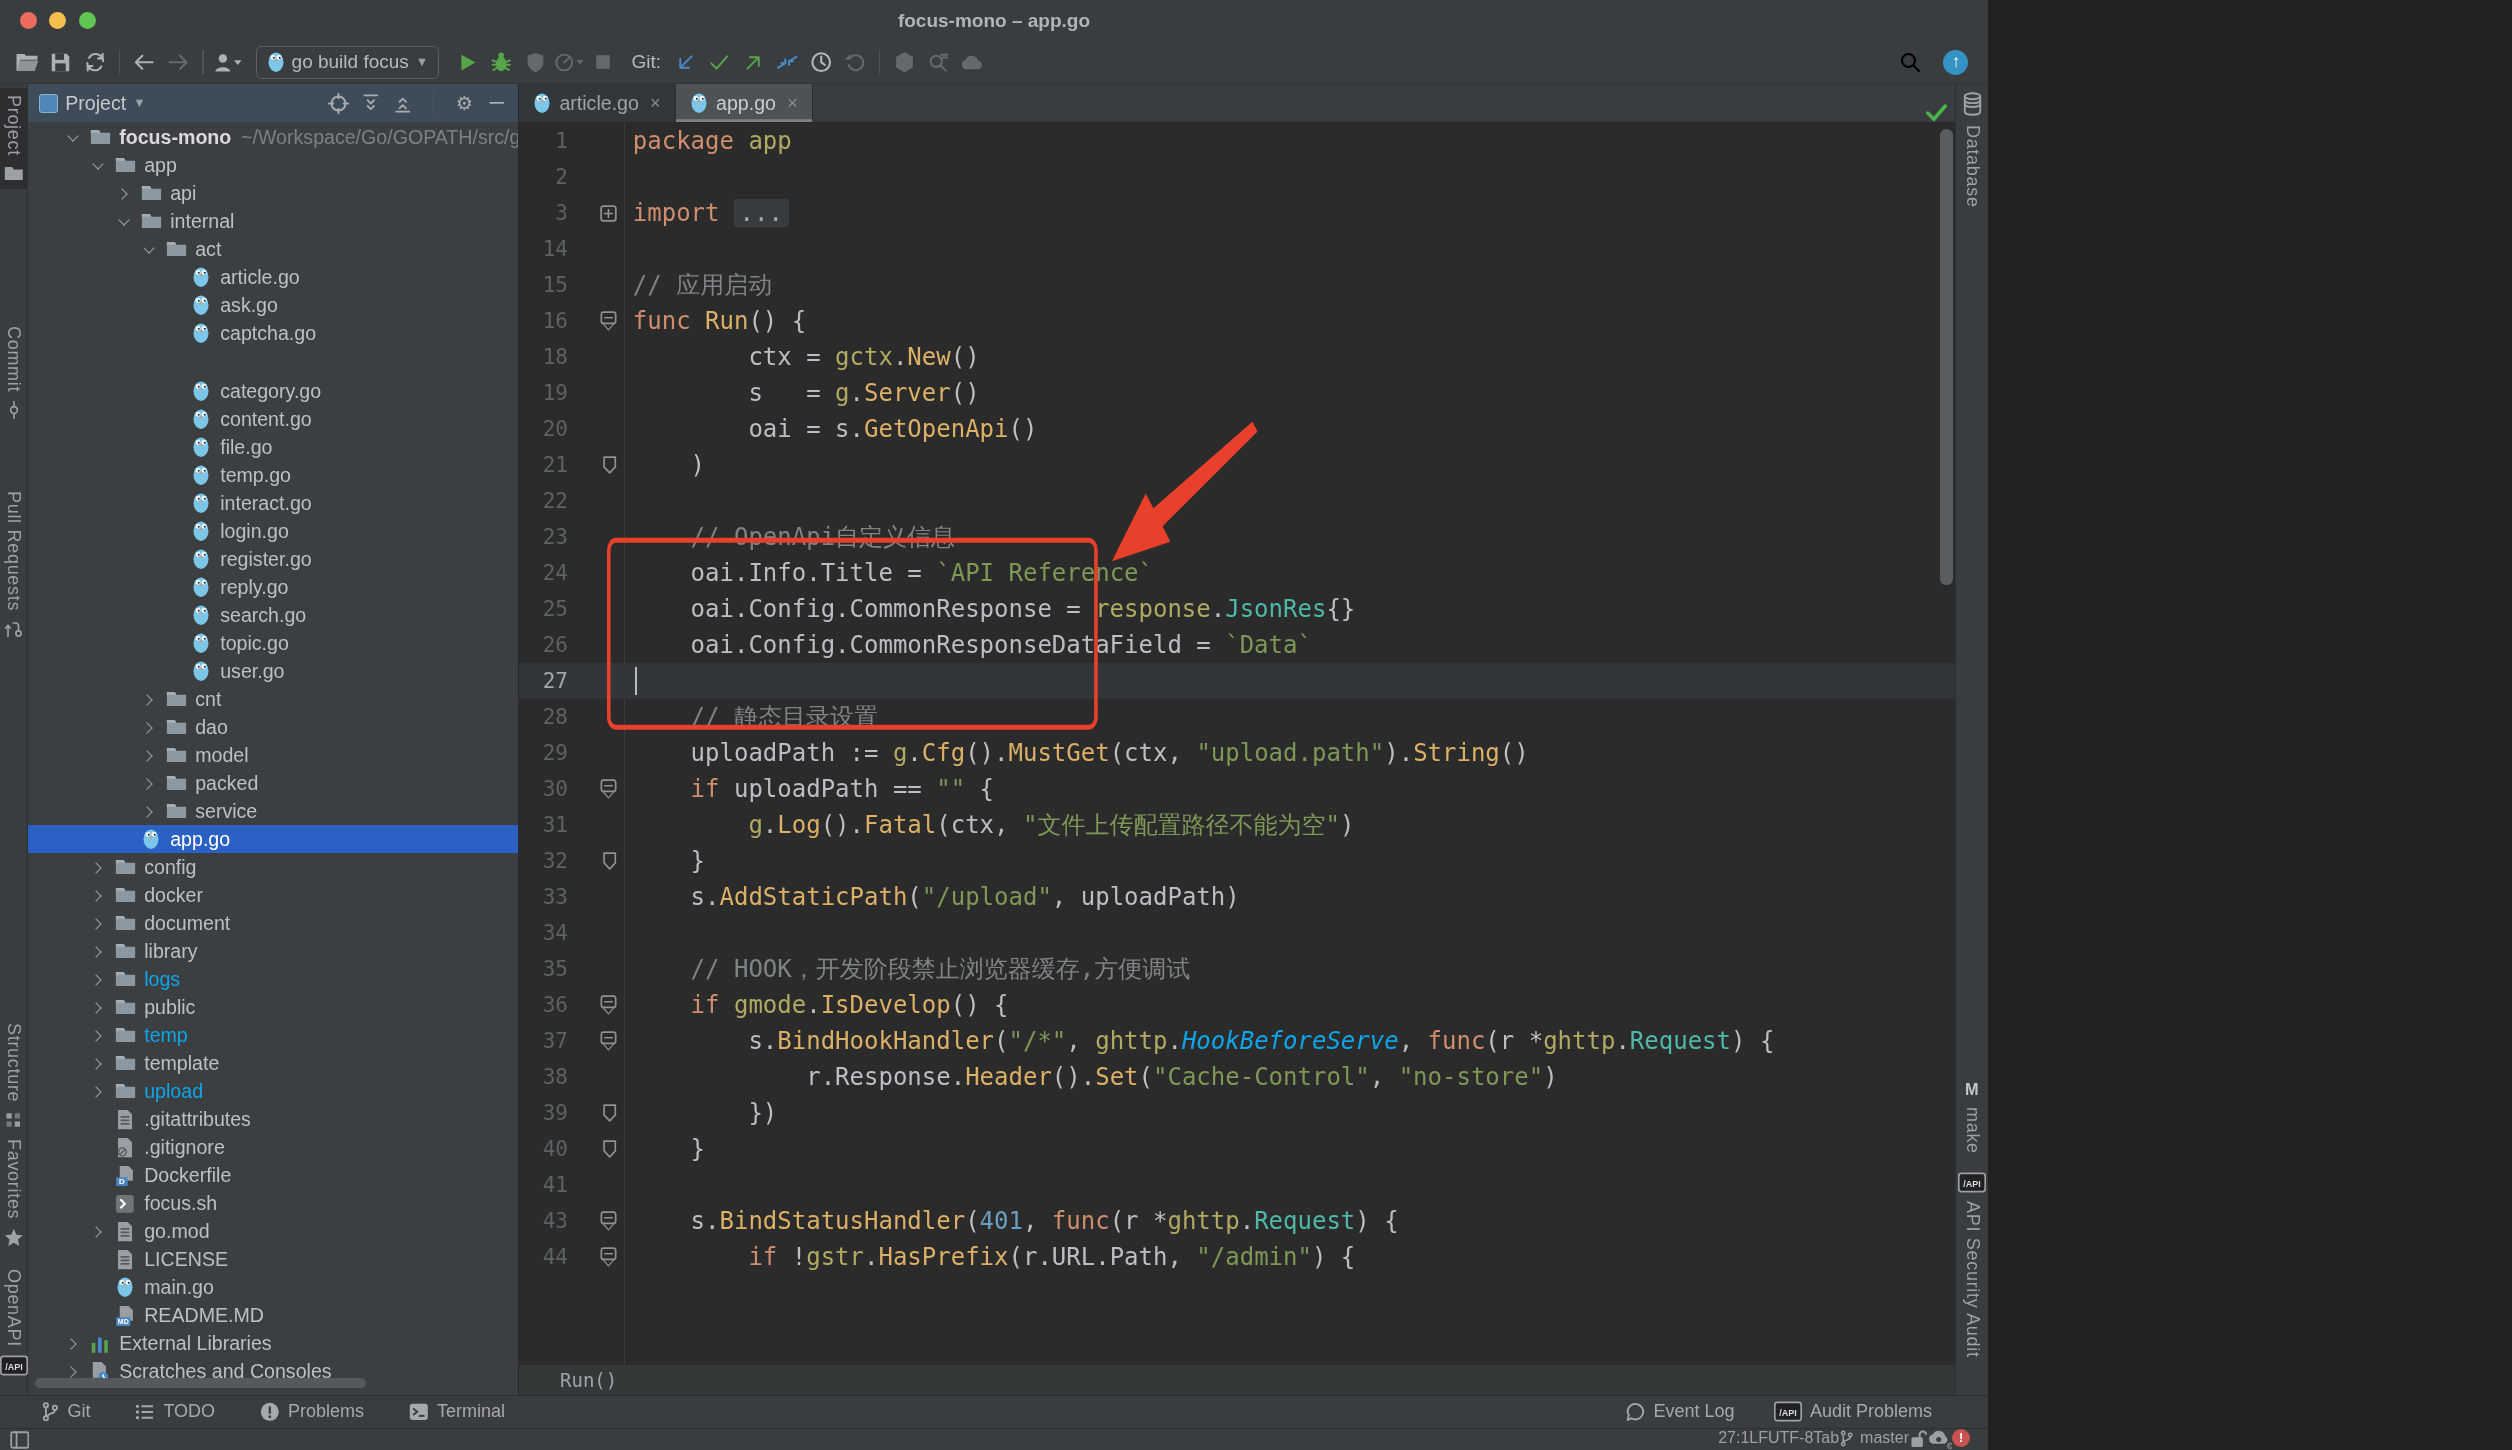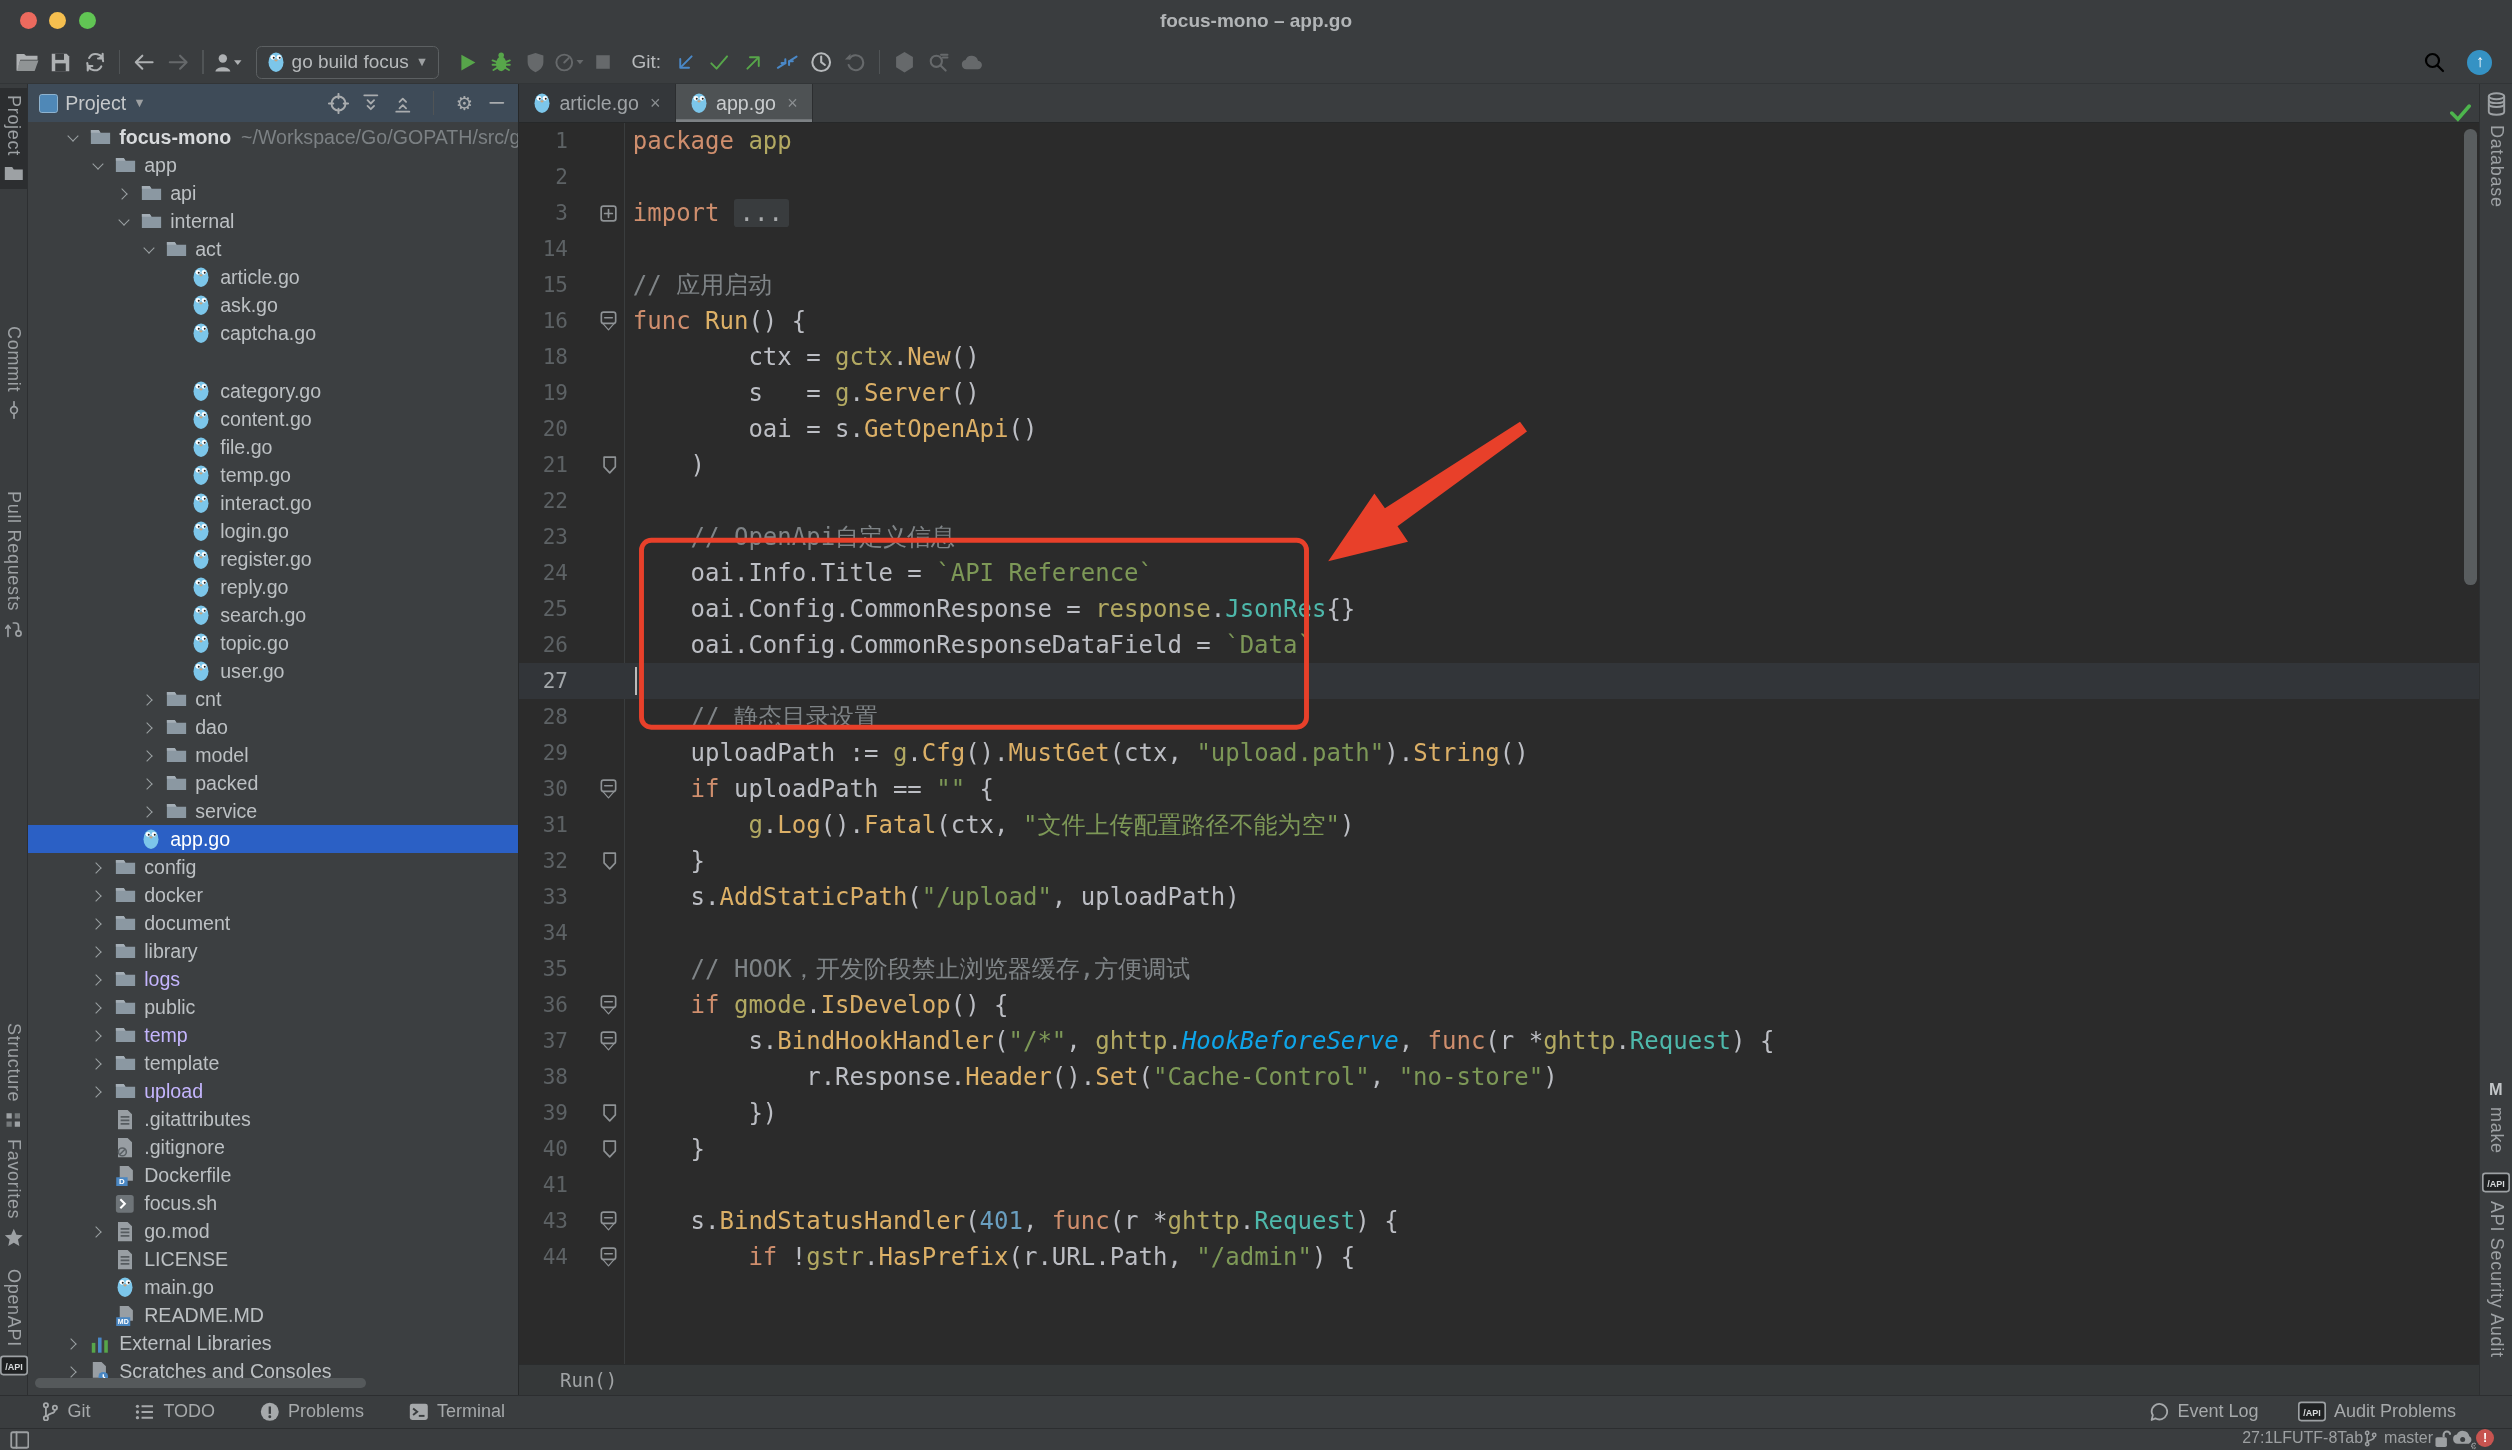--- a/index.html
+++ b/index.html
@@ -1,17 +1,17 @@
 <!DOCTYPE html>
 <html style="font-size:11.2px"><head>
 <meta charset="utf-8">
 <style>
   html,body{margin:0;padding:0;background:#222;}
   body{width:2512px;height:1451px;overflow:hidden;font-family:"Liberation Sans",sans-serif;-webkit-font-smoothing:antialiased;}
-  .app{width:2512px;height:1451px;display:flex;flex-direction:column;background:#2b2b2b;}
+  .app{width:1988px;height:1451px;display:flex;flex-direction:column;background:#2b2b2b;}
   
   .titlebar{height:41px;background:#3a3d3f;position:relative;display:flex;align-items:center;flex:none;}
   .traffic{display:flex;gap:12.6px;margin-left:19.6px;}
   .tl{width:17px;height:17px;border-radius:50%;display:inline-block;}
   .title{position:absolute;left:0;right:0;text-align:center;font-size:19px;font-weight:bold;color:#b2b5b7;pointer-events:none;}
   
   .toolbar{height:42px;background:#3a3d3f;display:flex;align-items:center;padding:0 9.8px;flex:none;border-bottom:0.7px solid #323537;}
   .tbi{width:34px;height:32px;display:flex;align-items:center;justify-content:center;color:#aeb1b3;}
   .tbi .icn,.icn{display:inline-flex;}
   .icn svg{display:block;}
@@ -40,21 +40,21 @@
   .trow.sel{background:#2b60c5;color:#fff;}
   .trow .chev{width:19.6px;height:19.6px;flex:none;position:relative;margin-right:5.6px;}
   .chev.open::before,.chev.closed::before{content:"";position:absolute;left:5.6px;top:4.9px;width:7px;height:7px;border-right:1.8px solid #9ba0a3;border-bottom:1.8px solid #9ba0a3;}
   .chev.open::before{transform:rotate(45deg);}
   .chev.closed::before{transform:rotate(-45deg);left:4.2px;top:6.3px;}
   .trow .ticn{width:24px;height:24px;flex:none;margin-right:7px;display:flex;align-items:center;justify-content:center;}
   .trow .lbl{}
   .trow .lbl.b{font-weight:bold;color:#d8dadc;}
   .trow.sel .lbl{color:#fff;}
   .trow .path{color:#7c8184;margin-left:9.8px;}
-  .trow.ex .lbl{color:#c4b5fd;text-align:right;}
+  .trow.ex .lbl{color:#0ea5e9;text-align:right;}
   .hscroll{position:absolute;bottom:7px;left:7px;width:331px;height:9.8px;border-radius:4.9px;background:#55595b;}
   
   .editor{flex:1;display:flex;flex-direction:column;min-width:0;position:relative;background:#2b2b2b;}
   .tabs{height:38px;background:#3a3d3f;display:flex;flex:none;border-bottom:0.7px solid #262829;}
   .tab{display:flex;align-items:center;gap:8.4px;padding:0 14px;font-size:19.6px;color:#9fa3a6;background:#34373a;border-right:0.7px solid #2c2e30;}
   .tab.active{background:#4e5254;color:#c9ccce;box-shadow:inset 0 -2.8px 0 #7d8184;}
   .tab .x{font-size:18px;color:#8a8e91;margin-left:2.8px;}
   .inspect{position:absolute;top:19.6px;right:8.4px;z-index:5;}
   .codewrap{flex:1;position:relative;overflow:hidden;background:#2b2b2b;}
   .codewrap::before{content:"";position:absolute;left:105px;top:0;bottom:0;width:0.7px;background:#3a3d3e;}

